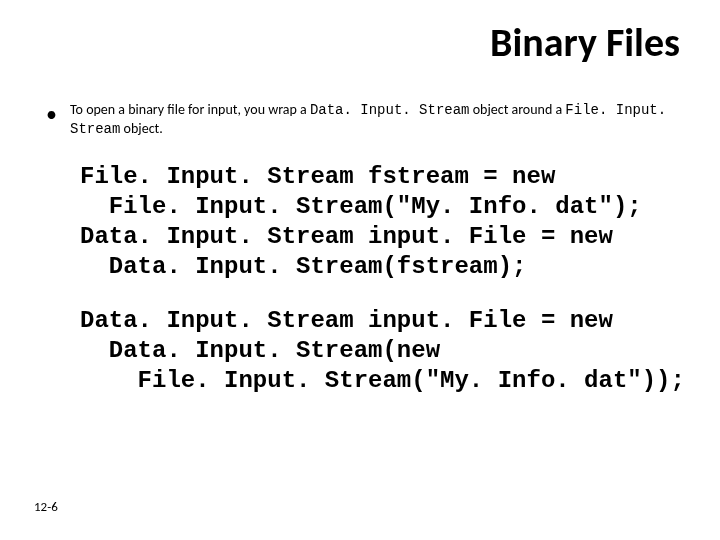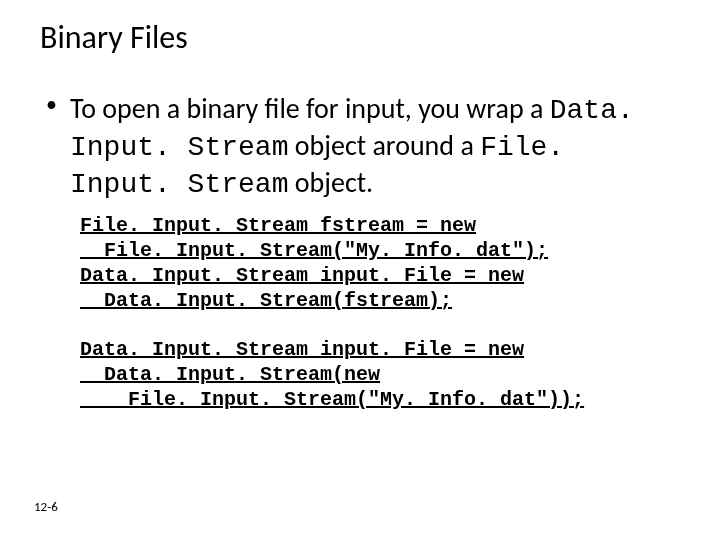--- a/index.html
+++ b/index.html
@@ -12,55 +12,54 @@
     color: #000;
   }
   .slide {
     position: relative;
     width: 720px;
     height: 540px;
     box-sizing: border-box;
     padding: 18px 40px 40px 40px;
   }
   .title {
-    text-align: left;
-    font-size: 32px;
-    font-weight: 400;
+    text-align: right;
+    font-size: 40px;
+    font-weight: 700;
     margin: 0 0 34px 0;
   }
   ul.top {
     list-style: none;
     margin: 0;
     padding: 0;
   }
   ul.top > li {
     position: relative;
     padding-left: 30px;
-    font-size: 28px;
+    font-size: 14px;
     line-height: 1.25;
     margin-bottom: 4px;
   }
   ul.top > li::before {
     content: "•";
     position: absolute;
     left: 6px;
     top: 0;
     font-size: 22px;
   }
   .mono {
     font-family: "Courier New", Courier, monospace;
   }
   .code-block {
     font-family: "Courier New", Courier, monospace;
     font-weight: 700;
-    font-size: 20px;
+    font-size: 24px;
     line-height: 1.25;
     white-space: pre;
-    margin: 11px 0 24px 40px;
-    text-decoration: underline;
+    margin: 24px 0 24px 40px;
   }
   .footer {
     position: absolute;
     left: 34px;
     bottom: 26px;
     font-size: 13px;
   }
 </style>
 </head>
 <body>

